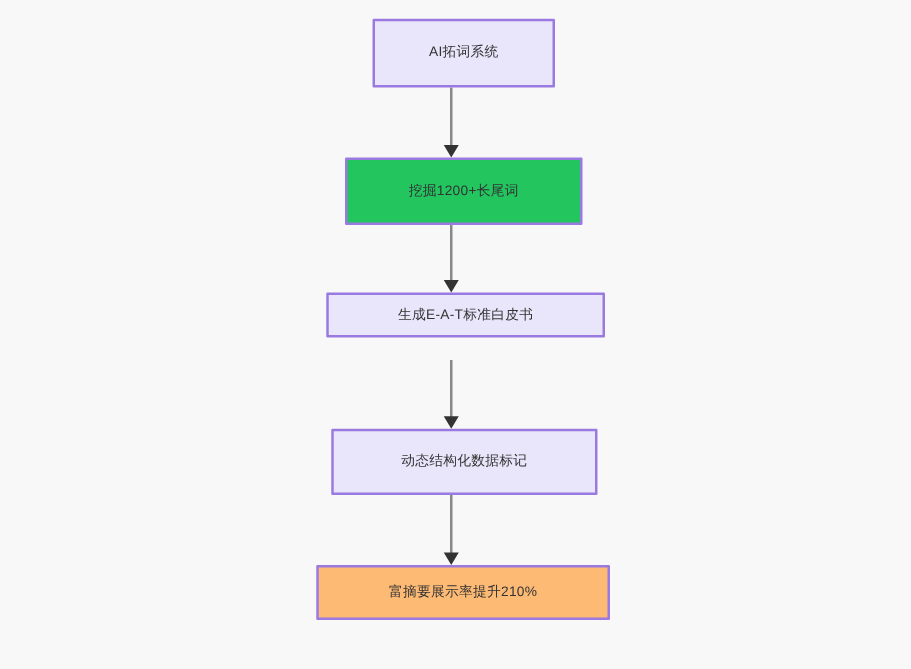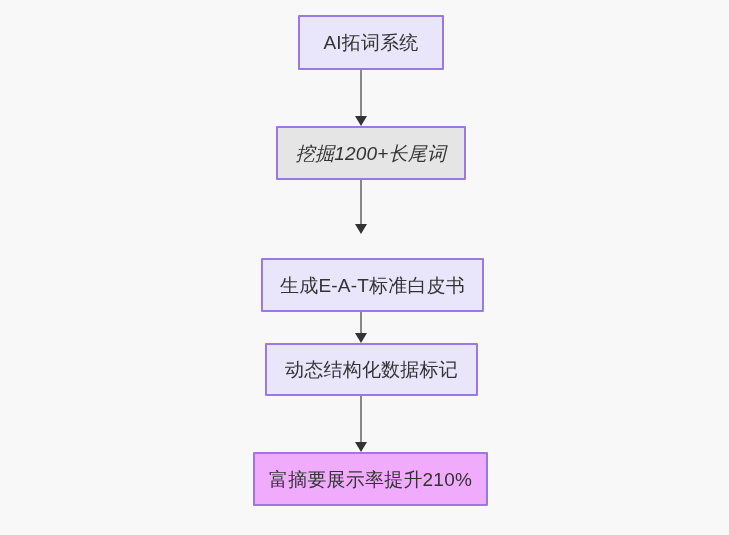--- a/index.html
+++ b/index.html
@@ -25,21 +25,21 @@
   .node {
     position: absolute;
     box-sizing: border-box;
     background: #e9e6fb;
     border: 2px solid #9a7ae0;
     border-radius: 1px;
     display: flex;
     align-items: center;
     justify-content: center;
     color: #333333;
-    font-size: 19px;
+    font-size: 11px;
     letter-spacing: 0.2px;
     line-height: 1;
     white-space: nowrap;
     user-select: none;
   }
 
   .node-label {
     display: block;
   }
 
@@ -77,25 +77,25 @@
     </div>
     <div class="connector" style="left: 351px; top: 396px; height: 56px;">
       <svg width="20" height="56" viewBox="0 0 20 56">
         <line x1="10" y1="0" x2="10" y2="47" stroke="#888888" stroke-width="2"></line>
         <polygon points="4,46 16,46 10,56" fill="#333333"></polygon>
       </svg>
     </div>
     <div class="node" style="left: 298px; top: 15px; width: 146px; height: 55px; background: rgb(233, 230, 251); border-color: rgb(154, 122, 224); color: rgb(51, 51, 51);">
       <span class="node-label">AI拓词系统</span>
     </div>
-    <div class="node" style="left: 276px; top: 126px; width: 190px; height: 54px; background: #e5e5e5; border-color: rgb(154, 122, 224); color: rgb(51, 51, 51); font-style: italic;">
+    <div class="node" style="left: 276px; top: 126px; width: 190px; height: 54px; background: #22c55e; border-color: rgb(154, 122, 224); color: rgb(51, 51, 51);">
       <span class="node-label">挖掘1200+长尾词</span>
     </div>
-    <div class="node" style="left: 261px; top: 234px; width: 223px; height: 54px; background: rgb(233, 230, 251); border-color: rgb(154, 122, 224); color: rgb(51, 51, 51); margin-top: 24px;">
+    <div class="node" style="left: 261px; top: 234px; width: 223px; height: 36px; background: rgb(233, 230, 251); border-color: rgb(154, 122, 224); color: rgb(51, 51, 51);">
       <span class="node-label">生成E-A-T标准白皮书</span>
     </div>
     <div class="node" style="left: 265px; top: 343px; width: 213px; height: 53px; background: rgb(233, 230, 251); border-color: rgb(154, 122, 224); color: rgb(51, 51, 51); justify-content: center;">
       <span class="node-label">动态结构化数据标记</span>
     </div>
-    <div class="node" style="left: 253px; top: 452px; width: 235px; height: 54px; background: #f0abfc; border-color: rgb(154, 122, 224); color: rgb(51, 51, 51);">
+    <div class="node" style="left: 253px; top: 452px; width: 235px; height: 44px; background: #fdba74; border-color: rgb(154, 122, 224); color: rgb(51, 51, 51);">
       <span class="node-label">富摘要展示率提升210%</span>
     </div>
   </div>
 
 </body></html>

